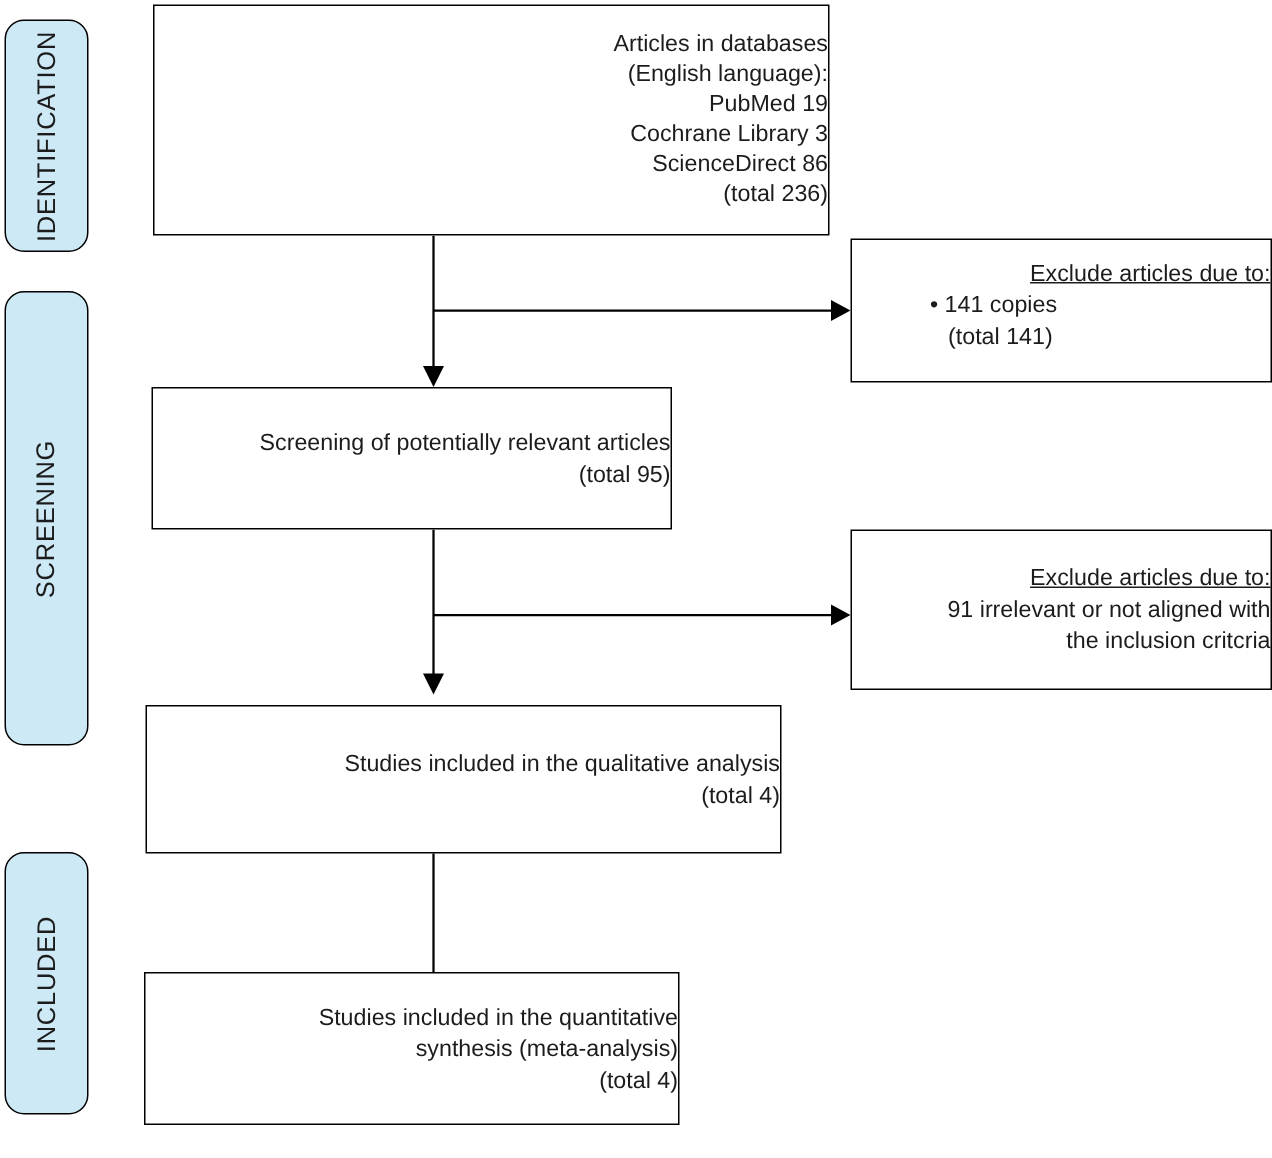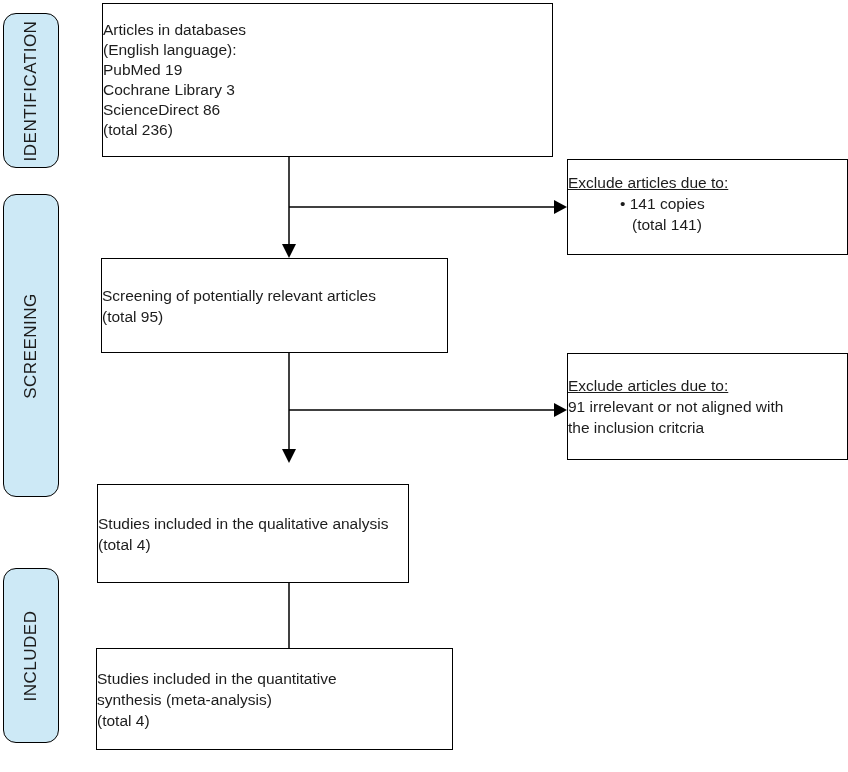--- a/index.html
+++ b/index.html
@@ -47,26 +47,26 @@
     position: absolute;
     background: #ffffff;
     border: 1.5px solid #000000;
     box-sizing: border-box;
     font-size: 15.5px;
     line-height: 21px;
     display: flex;
     flex-direction: column;
     justify-content: center;
   }
-  .box .line { text-align: left; }
+  .box .line { text-align: right; }
   .box-databases    { left: 102px; top: 3px;   width: 451px; height: 154px; line-height: 20px; }
   .box-exclude1     { left: 567px; top: 159px; width: 281px; height: 96px;  justify-content: flex-start; padding-top: 12px; }
   .box-screening    { left: 101px; top: 258px; width: 347px; height: 95px; }
   .box-exclude2     { left: 567px; top: 353px; width: 281px; height: 107px; }
-  .box-qualitative  { left: 97px;  top: 484px; width: 312px; height: 99px; }
+  .box-qualitative  { left: 97px;  top: 470px; width: 424px; height: 99px; }
   .box-quantitative { left: 96px;  top: 648px; width: 357px; height: 102px; }
 
   .underlined { text-decoration: underline; }
   .box-exclude1 .indent-bullet { text-align: left; padding-left: 52px; }
   .box-exclude1 .indent-total  { text-align: left; padding-left: 64px; }
 </style>
 </head>
 <body>
 
 <div class="canvas">

